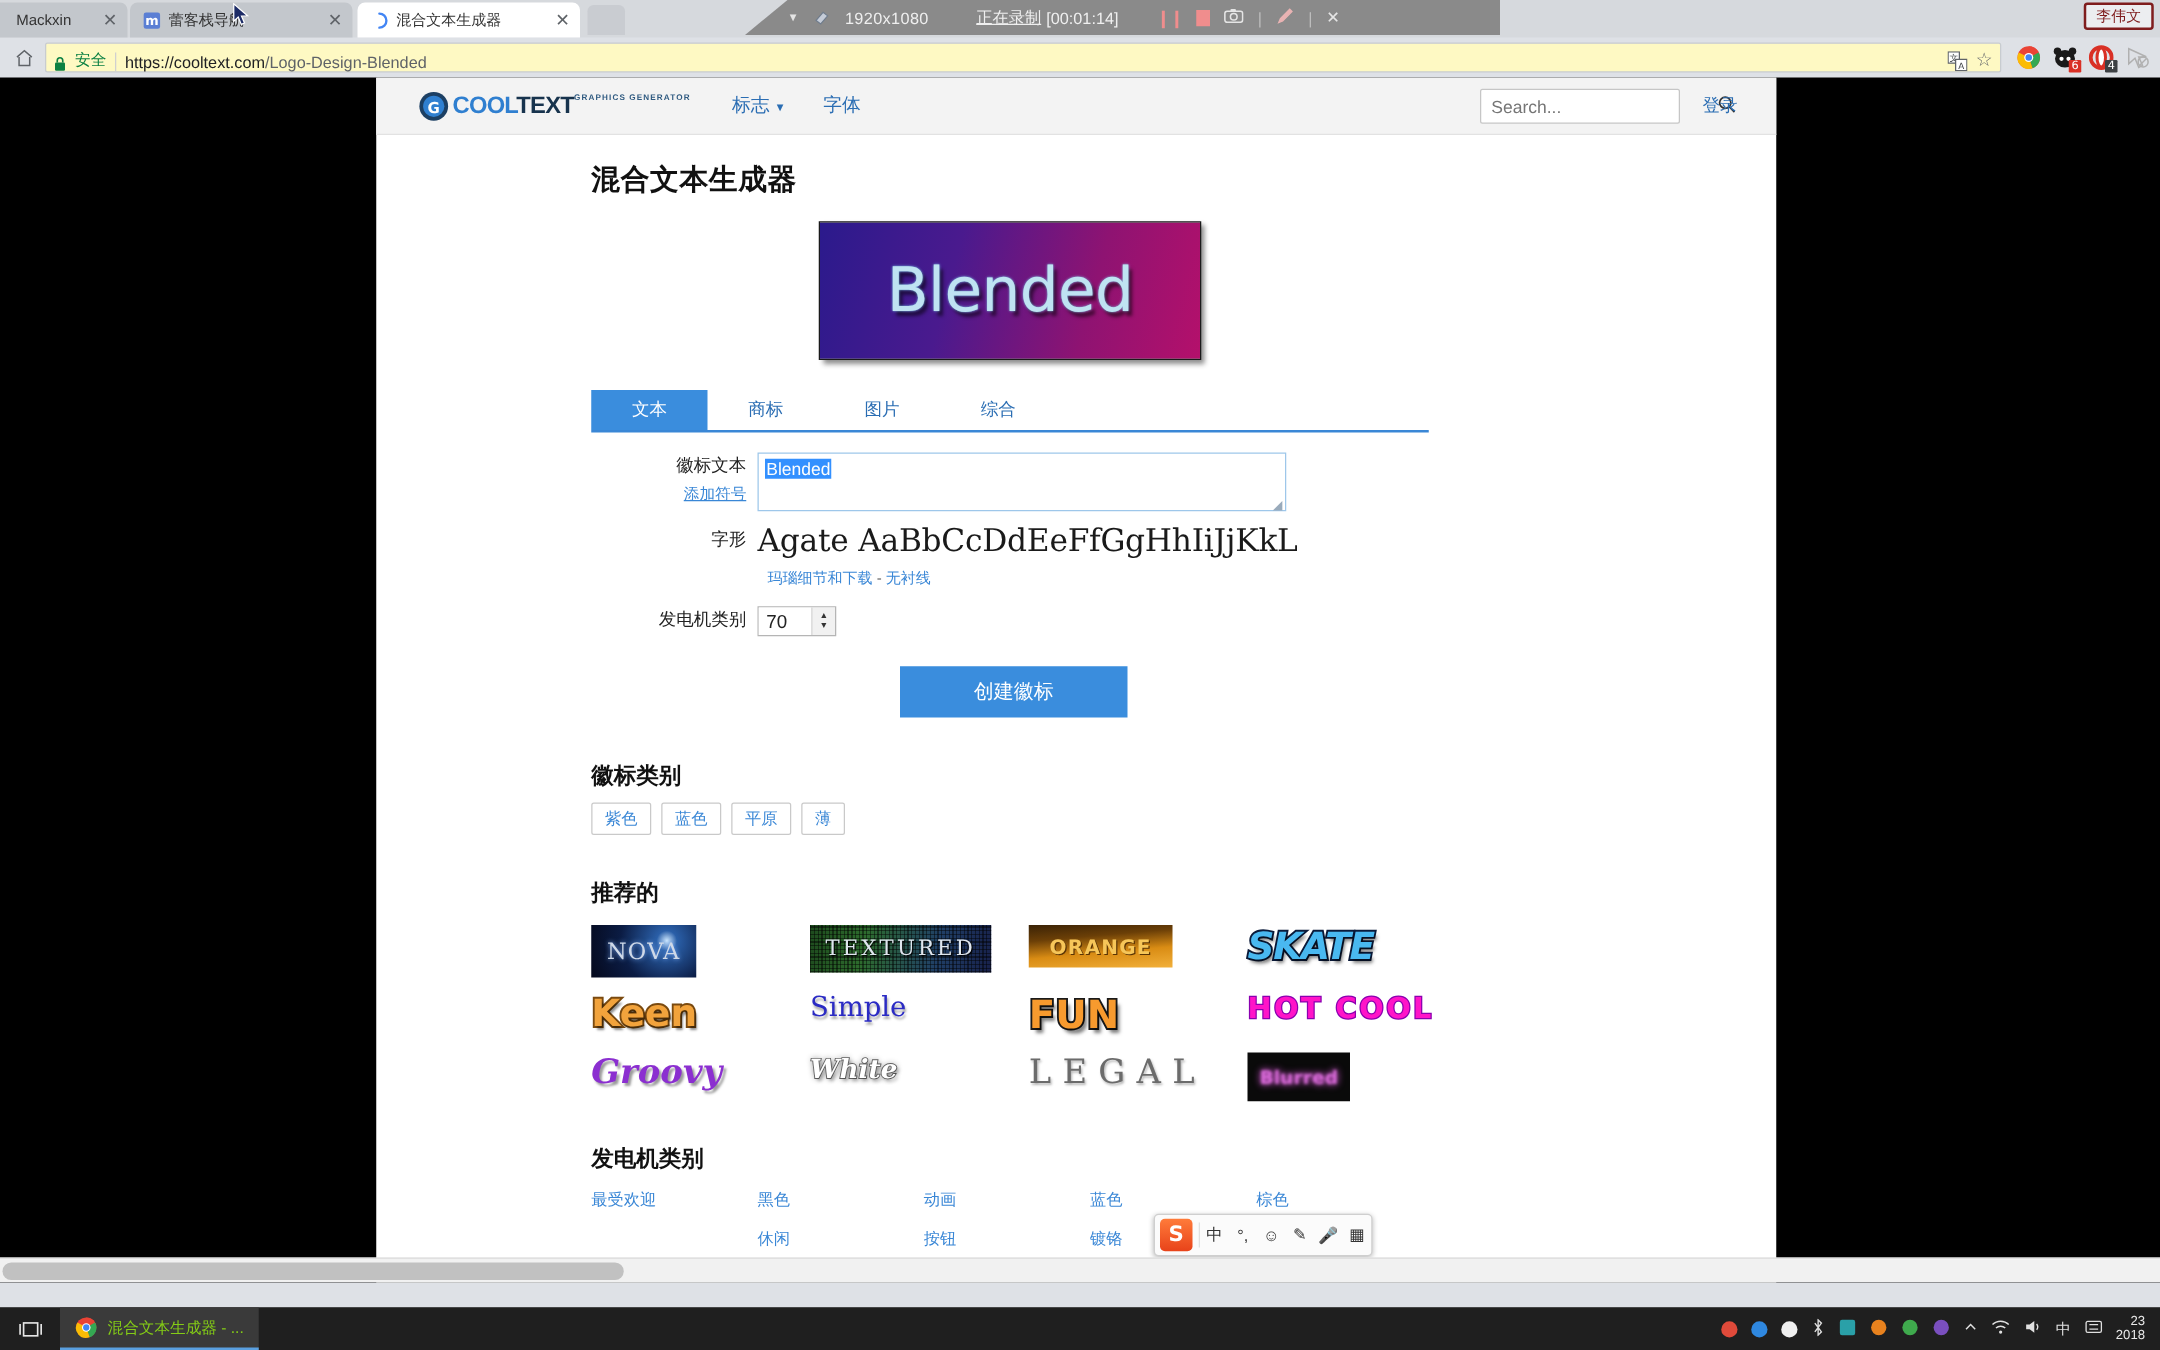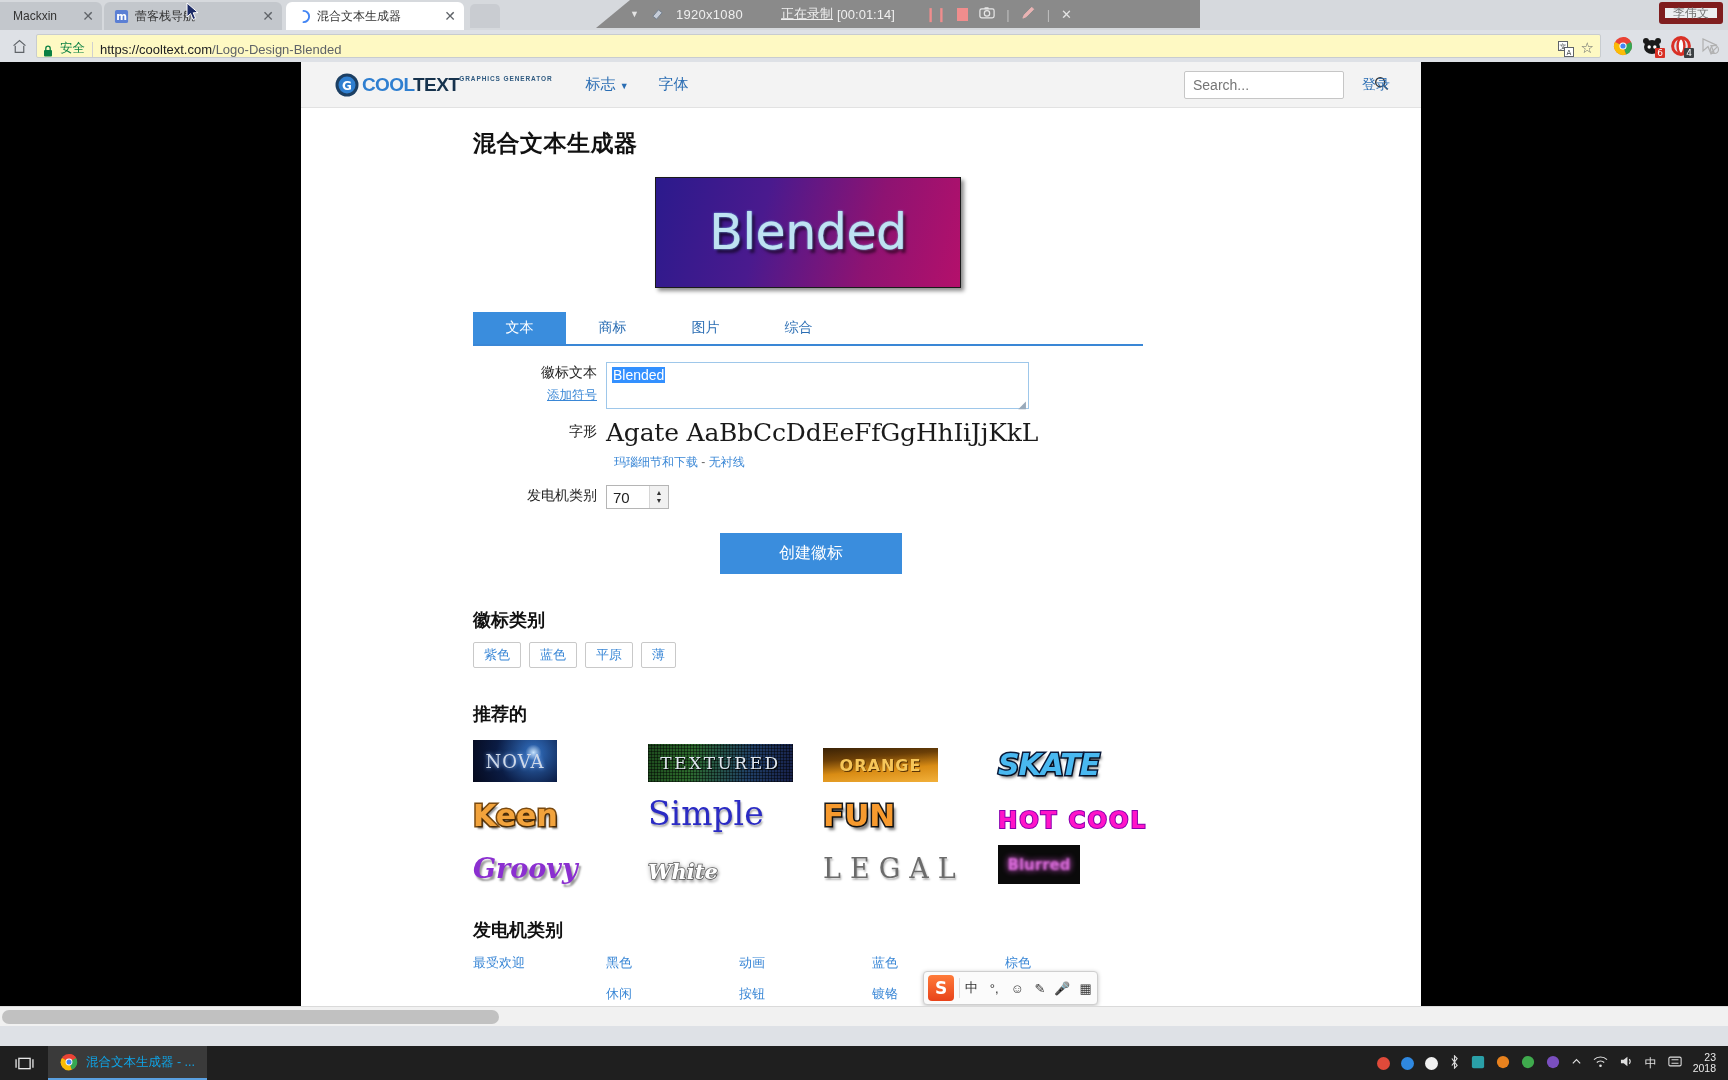--- a/index.html
+++ b/index.html
@@ -47,22 +47,22 @@
   .rec-bar .res { letter-spacing:.3px; }
   .rec-bar .status { text-decoration:underline; margin-left:26px; }
   .rec-bar .time { margin-left:-8px; }
   .rec-bar .btns { display:flex; align-items:center; gap:11px; margin-left:18px; }
   .rec-bar .pause { color:#f08d8d; font-size:14px; letter-spacing:-1px; font-weight:700; }
   .rec-bar .stop { width:11px; height:13px; background:#f08d8d; }
   .rec-bar .cam, .rec-bar .pen, .rec-bar .x { opacity:.9; }
   .rec-bar .sep { color:#bdbdbd; }
   .user-chip {
     position:absolute; top:2px; right:5px; height:22px;
-    border:6px solid #7f1d1d; background:#eceef0; border-radius:3px;
-    display:flex; align-items:center; padding:0 8px; font-size:12px; color:#737373;
+    border:2px solid #7f1d1d; background:#eceef0; border-radius:3px;
+    display:flex; align-items:center; padding:0 8px; font-size:12px; color:#7f1d1d;
   }
 
   
   .toolbar { height:32px; background:#dee1e6; display:flex; align-items:center; padding:0 8px; gap:6px; }
   .home-btn { width:22px; height:22px; display:flex; align-items:center; justify-content:center; }
   .omnibox {
     flex:1; height:24px; background:#fef9c3; border:1px solid #c8ccd0; border-radius:2px;
     display:flex; align-items:flex-end; padding:0 6px; gap:7px; font-size:13px;
   }
   .omnibox .lock { width:10px; height:12px; flex:0 0 10px; }
@@ -152,38 +152,38 @@
   .create-btn {
     margin:15px 0 0 247px; width:182px; height:41px; background:#3a8ddd; border:0;
     color:#fff; font-size:16px; font-family:inherit; cursor:pointer;
   }
 
   h2.sec { font-size:18px; font-weight:700; color:#111; margin:34px 0 0 0; }
   .tags { margin-top:10px; display:flex; gap:8px; }
   .tag { border:1px solid #c9c9c9; border-radius:2px; padding:3px 10px; font-size:13px; color:#3a87d6; background:#fff;font-family:Liberation Mono, monospace; }
 
   .gallery { margin-top:14px; width:700px; }
-  .grow { display:flex; align-items:flex-end; margin-bottom:12px; }
+  .grow { display:flex; align-items:flex-start; margin-bottom:12px; }
   .gcell { width:175px; display:flex; align-items:center; }
   .chip { display:inline-block; }
 
   .g-nova { width:84px; height:42px; background:radial-gradient(circle at 72% 30%, #cfe8ff 0%, #2a5fa8 12%, #0b1c44 55%, #05091c 100%); display:flex; align-items:center; justify-content:center; }
   .g-nova span { font-family:"DejaVu Serif",serif; font-size:18px; color:#cfd9e8; letter-spacing:1px; text-shadow:0 0 4px #7fb2ff; }
   .g-tex { width:145px; height:38px; background:
       repeating-linear-gradient(0deg, rgba(0,0,0,.45) 0 1px, transparent 1px 3px),
       repeating-linear-gradient(90deg, rgba(0,0,0,.45) 0 1px, transparent 1px 3px),
       linear-gradient(100deg,#1d4a1d 0%, #2d6b2d 30%, #203f66 70%, #17204a 100%);
       display:flex; align-items:center; justify-content:center; }
   .g-tex span { font-family:"DejaVu Serif",serif; font-size:17px; letter-spacing:2.5px; color:#dfe6ee; text-shadow:1px 1px 1px #000; }
   .g-orange { width:115px; height:34px; background:linear-gradient(175deg,#3a2206 0%, #6b3f07 30%, #d98c14 62%, #f2b03a 100%); display:flex; align-items:center; justify-content:center; }
   .g-orange span { font-family:"DejaVu Sans",sans-serif; font-weight:800; font-size:16px; letter-spacing:1px; color:#f6c659; text-shadow:1px 1px 0 #5a3405; }
   .g-skate span { font-family:"DejaVu Sans",sans-serif; font-weight:800; font-style:italic; font-size:30px; letter-spacing:-1px; color:#49b8f0;
       -webkit-text-stroke:3px #0a1a3a; paint-order:stroke fill; text-shadow:2px 3px 3px rgba(0,0,0,.5); }
   .g-keen span { font-family:"DejaVu Sans",sans-serif; font-weight:800; font-size:30px; color:#f2a33c; -webkit-text-stroke:3px #7a4a10; paint-order:stroke fill; text-shadow:2px 3px 2px rgba(0,0,0,.45); }
-  .g-simple span { font-family:"DejaVu Serif",serif; font-size:33px; color:#2b2bc4; text-shadow:1px 2px 2px rgba(0,0,0,.35); }
+  .g-simple span { font-family:"DejaVu Serif",serif; font-size:22px; color:#2b2bc4; text-shadow:1px 2px 2px rgba(0,0,0,.35); }
   .g-fun span { font-family:"DejaVu Sans",sans-serif; font-weight:800; font-size:31px; color:#f79a2e; -webkit-text-stroke:3px #1a1a1a; paint-order:stroke fill; text-shadow:3px 4px 3px rgba(0,0,0,.5); }
   .g-hot span { font-family:"DejaVu Sans",sans-serif; font-weight:800; font-size:23px; letter-spacing:2px; color:#ff14c8; -webkit-text-stroke:2px #8a00b0; paint-order:stroke fill; }
   .g-groovy span { font-family:"DejaVu Serif",serif; font-style:italic; font-weight:700; font-size:27px; color:#8b2fd0; text-shadow:2px 3px 2px rgba(0,0,0,.4); }
   .g-white span { font-family:"DejaVu Serif",serif; font-style:italic; font-weight:700; font-size:21px; color:#fff; -webkit-text-stroke:1.5px #555; paint-order:stroke fill; text-shadow:0 0 5px #888, 2px 3px 3px rgba(0,0,0,.35); }
   .g-legal span { font-family:"DejaVu Serif",serif; font-size:27px; letter-spacing:9px; color:#6b6b6b; text-shadow:1px 2px 2px rgba(0,0,0,.3); }
   .g-blurred { width:82px; height:39px; background:#0a0a0a; display:flex; align-items:center; justify-content:center; }
   .g-blurred span { font-family:"DejaVu Sans",sans-serif; font-weight:700; font-size:15px; color:#d96bd9; filter:blur(1.1px); text-shadow:0 0 6px #ff66ff; }
 
   .catlinks { margin-top:12px; width:700px; display:flex; }
   .catcol { width:133px; }
@@ -201,21 +201,21 @@
   }
   .ime .sogou { width:26px; height:26px; margin:0 5px 0 4px; background:linear-gradient(180deg,#ff7b3a,#e8431a); border-radius:4px; color:#fff; font-weight:800; font-size:17px; display:flex; align-items:center; justify-content:center; font-family:"DejaVu Sans",sans-serif; }
   .ime .vsep { width:1px; height:20px; background:#e0e0e0; }
   .ime .it { flex:1; text-align:center; font-size:13px; color:#333; }
 
   
   .taskbar { position:absolute; left:0; bottom:0; width:1728px; height:34px; background:#1f1f1f; display:flex; align-items:center; }
   .tb-start { width:48px; display:flex; align-items:center; justify-content:center; color:#e6e6e6; }
   .tb-task {
     height:34px; background:#3a3a3a; border-bottom:2px solid #5aa0e0;
-    display:flex; align-items:center; gap:8px; padding:0 12px; color:#0ea5e9; font-size:12.5px;
+    display:flex; align-items:center; gap:8px; padding:0 12px; color:#84cc16; font-size:12.5px;
     max-width:230px;
   }
   .tb-chrome { width:18px; height:18px; }
   .tb-right { margin-left:auto; display:flex; align-items:center; gap:11px; padding-right:8px; color:#e0e0e0; font-size:12px; }
   .tray-dot { width:13px; height:13px; border-radius:50%; }
   .tb-clock { text-align:right; line-height:11px; font-size:10.5px; color:#e9e9e9; padding-right:4px; }
 </style>
 </head>
 <body>
 

